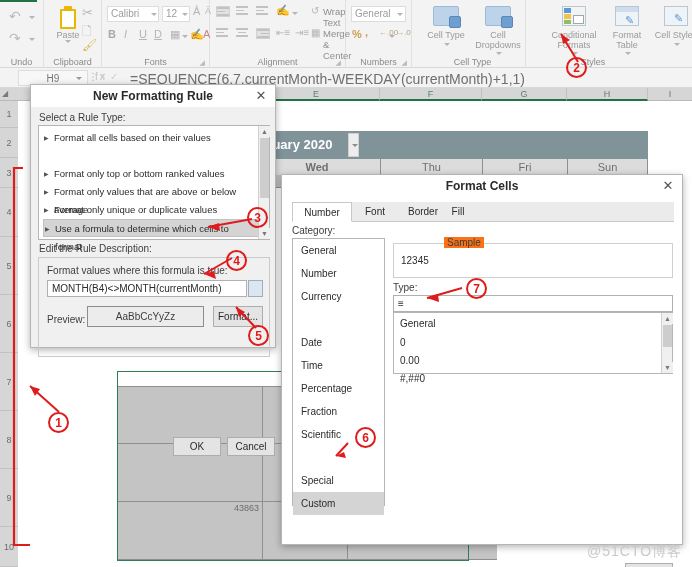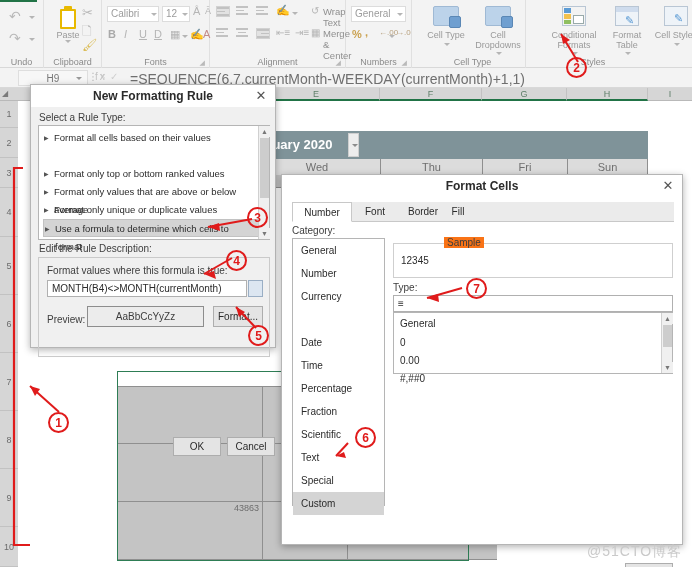--- a/index.html
+++ b/index.html
@@ -331,21 +331,21 @@
 
   <div id="cellarea">
 
     <div style="position:absolute;left:0;top:0;width:80px;height:466px;background:#ffffff;"></div>
 
     <div class="monthbar" style="left:222px;top:30px;width:112px;height:28px;">January 2020</div>
     <div class="monthbar" style="left:334px;top:30px;width:296px;height:28px;"></div>
     <div class="mdrop" style="left:330px;top:32px;"></div>
 
     <div class="dayhdr" style="left:222px;top:58px;width:14px;"></div>
-    <div class="dayhdr" style="left:236px;top:58px;width:127px;">Wed</div>
+    <div class="dayhdr" style="left:236px;top:58px;width:127px;font-weight:bold;">Wed</div>
     <div class="dayhdr" style="left:363px;top:58px;width:102px;">Thu</div>
     <div class="dayhdr" style="left:465px;top:58px;width:85px;">Fri</div>
     <div class="dayhdr" style="left:550px;top:58px;width:80px;">Sun</div>
 
     <div class="gcell" style="left:222px;top:74px;width:14px;height:13px;padding-right:1px;">3830</div>
     <div class="gcell" style="left:236px;top:74px;width:127px;height:13px;">43831</div>
     <div class="gcell" style="left:363px;top:74px;width:102px;height:13px;">43832</div>
     <div class="gcell" style="left:465px;top:74px;width:85px;height:13px;">43833</div>
     <div class="gcell" style="left:550px;top:74px;width:80px;height:13px;">43834</div>
 
@@ -415,21 +415,20 @@
 
   <div class="listbox" id="cat-list">
     <div class="catitem" style="top:0;">General</div>
     <div class="catitem" style="top:23px;">Number</div>
     <div class="catitem" style="top:46px;">Currency</div>
     <div class="catitem" style="top:92px;">Date</div>
     <div class="catitem" style="top:115px;">Time</div>
     <div class="catitem" style="top:138px;">Percentage</div>
     <div class="catitem" style="top:161px;">Fraction</div>
     <div class="catitem" style="top:184px;">Scientific</div>
-    <div class="catitem" style="top:207px;">Text</div>
     <div class="catitem" style="top:230px;">Special</div>
     <div class="catitem on" style="top:253px;">Custom</div>
   </div>
 
   <div class="fieldset" style="left:111px;top:68px;width:280px;height:35px;"></div>
   <div style="position:absolute;left:118px;top:62px;background:#f97316;padding:0 3px;font-size:10px;color:#3d3d3d;margin-left:44px;">Sample</div>
   <div style="position:absolute;left:119px;top:80px;font-size:10px;color:#2b2b2b;">12345</div>
 
   <div class="lbl" style="left:111px;top:107px;">Type:</div>
   <div class="inp" style="left:111px;top:120px;width:280px;height:17px;line-height:16px;">≡</div>

